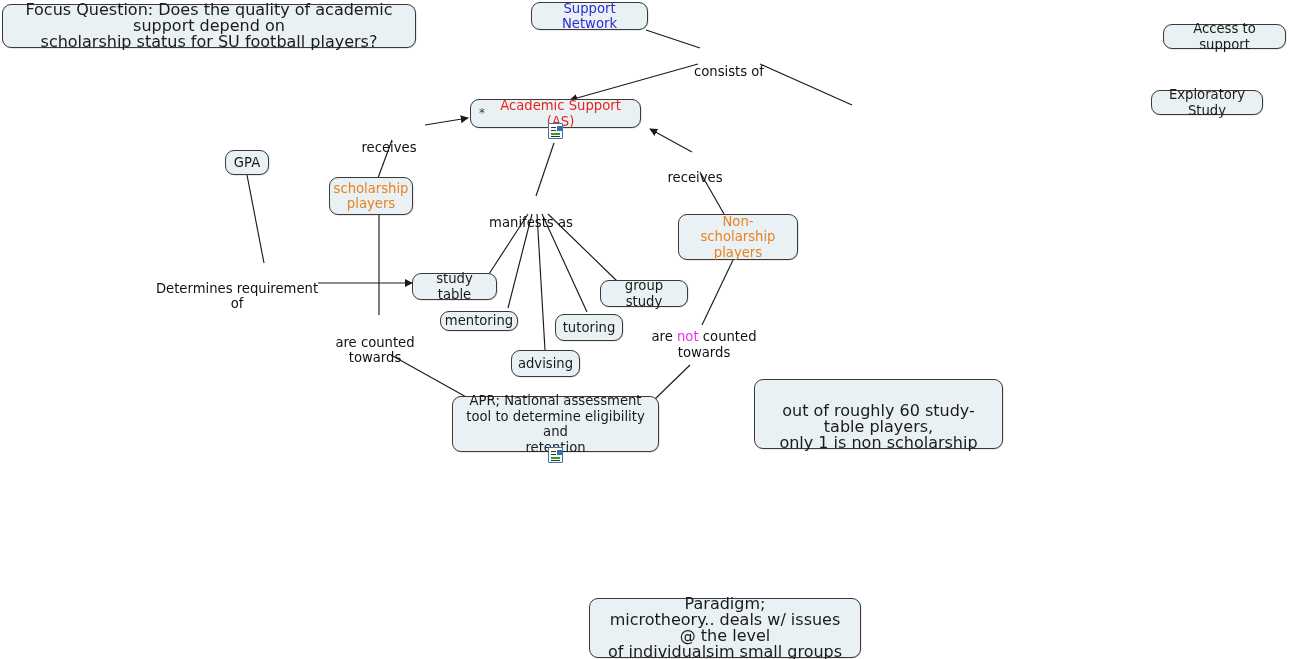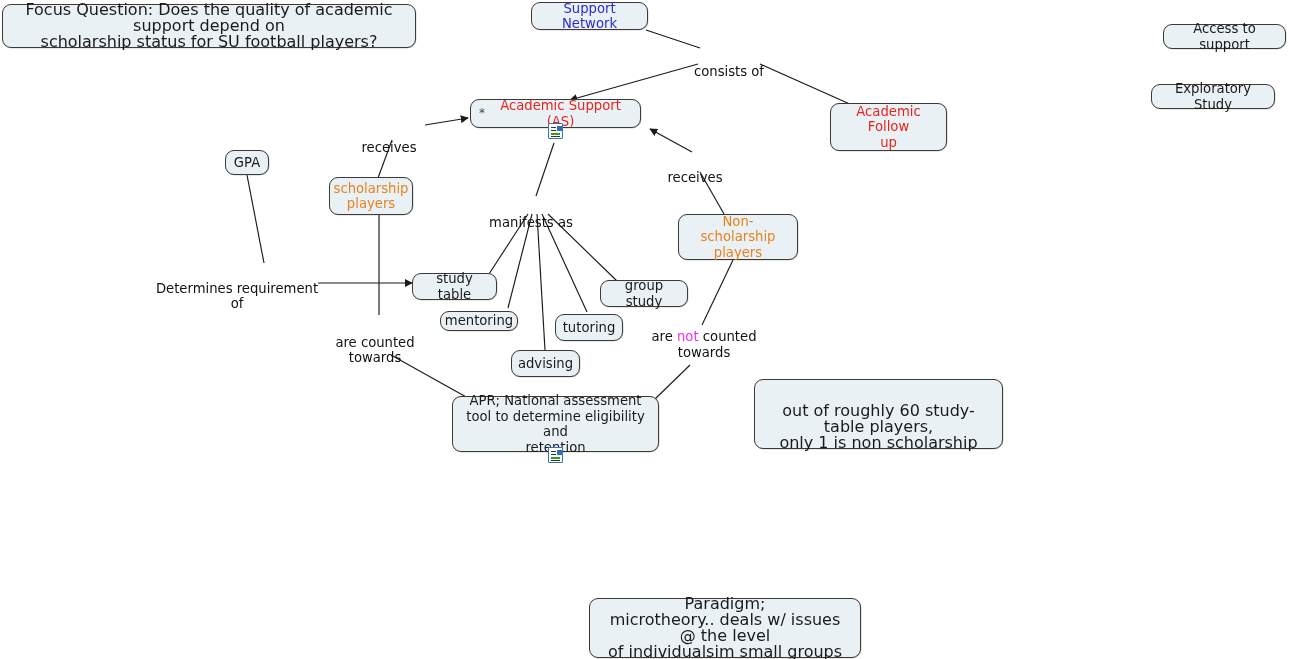--- a/index.html
+++ b/index.html
@@ -201,24 +201,20 @@
   </div>
 
   <div class="res-icon" style="left:548px; top:123px;">
     <div class="bar" style="top:3px;  width:5px;"></div>
     <div class="bar" style="top:6px;  width:5px;"></div>
     <div class="grn" style="left:2px; top:8.5px; width:9px; height:2px;"></div>
     <div class="bar" style="top:11.5px; width:9px;"></div>
     <div class="sq" style="left:8px; top:2px; width:4.5px; height:4.5px;"></div>
   </div>
 
-  <div class="node red" style="left:830px; top:103px; width:117px; height:48px;">
-    <span>Academic Follow
-up</span>
-  </div>
 
   <div class="node orange" style="left:329px; top:177px; width:84px; height:38px;">
     <span>scholarship
 players</span>
   </div>
 
   <div class="node orange" style="left:678px; top:214px; width:120px; height:46px;">
     <span>Non-scholarship
 players</span>
   </div>
@@ -258,21 +254,21 @@
     <div class="bar" style="top:6px;  width:5px;"></div>
     <div class="grn" style="left:2px; top:8.5px; width:9px; height:2px;"></div>
     <div class="bar" style="top:11.5px; width:9px;"></div>
     <div class="sq" style="left:8px; top:2px; width:4.5px; height:4.5px;"></div>
   </div>
 
   <div class="node" style="left:1163px; top:24px; width:123px; height:25px;">
     <span>Access to support</span>
   </div>
 
-  <div class="node" style="left:1151px; top:84px; width:124px; height:25px;text-align:center;">
+  <div class="node" style="left:1151px; top:90px; width:112px; height:25px;text-align:center;">
     <span>Exploratory Study</span>
   </div>
 
   <div class="link-label" style="left:729px; top:48px;">
     <span>consists of</span>
   </div>
 
   <div class="link-label" style="left:389px; top:124px;">
     <span>receives</span>
   </div>

